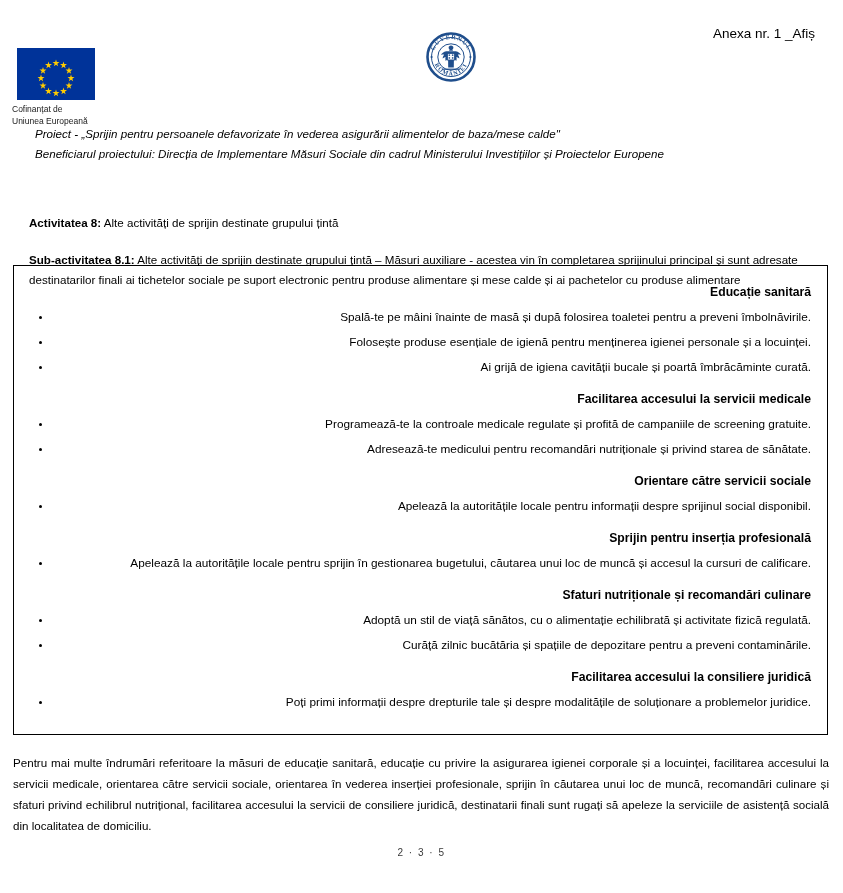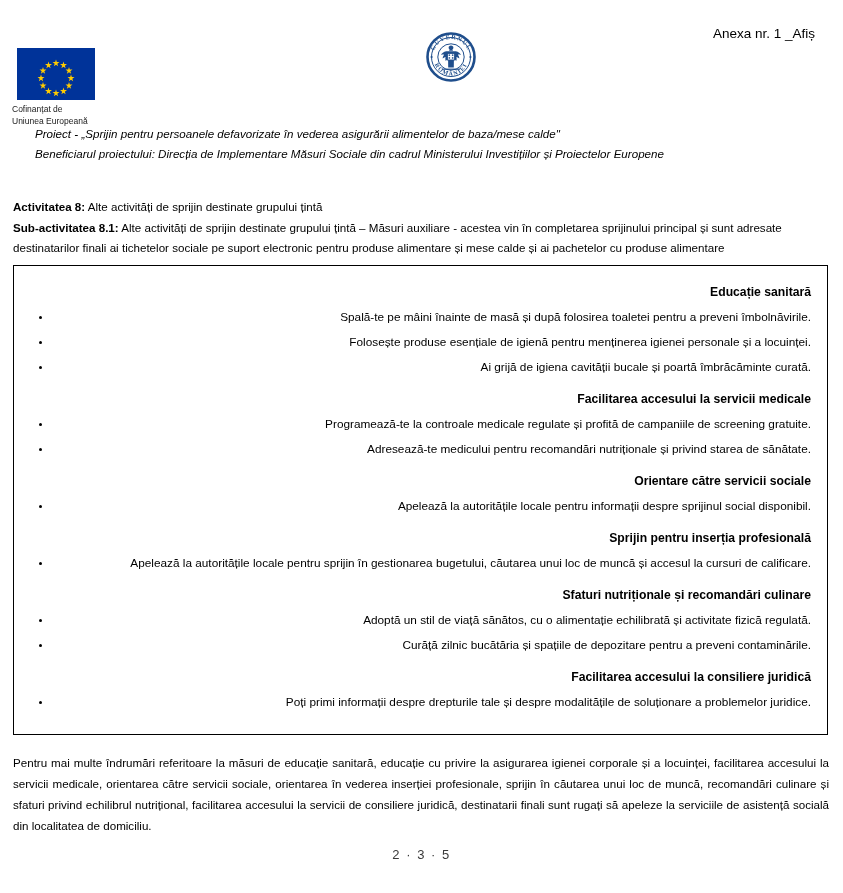--- a/index.html
+++ b/index.html
@@ -80,21 +80,21 @@
   }
 
   
   .activity-block {
     position: absolute;
     left: 13px;
     top: 197px;
     width: 816px;
   }
   .activity-block p {
-    margin: 0;
+    margin: 16px;
     font-size: 11.6px;
     line-height: 20.5px;
     color: #000;
   }
   .activity-block b { font-weight: bold; }
 
   
   .measures-box {
     position: absolute;
     left: 13px;
@@ -153,21 +153,21 @@
     color: #000;
   }
 
   
   .page-footer {
     position: absolute;
     left: 0;
     top: 847px;
     width: 843px;
     text-align: center;
-    font-size: 13px;
+    font-size: 10px;
     color: #3a3a3a;
     letter-spacing: 1.5px;
   }
 </style>
 </head>
 <body>
 
 <div class="header">
 
   <div class="eu-logo-wrap">

